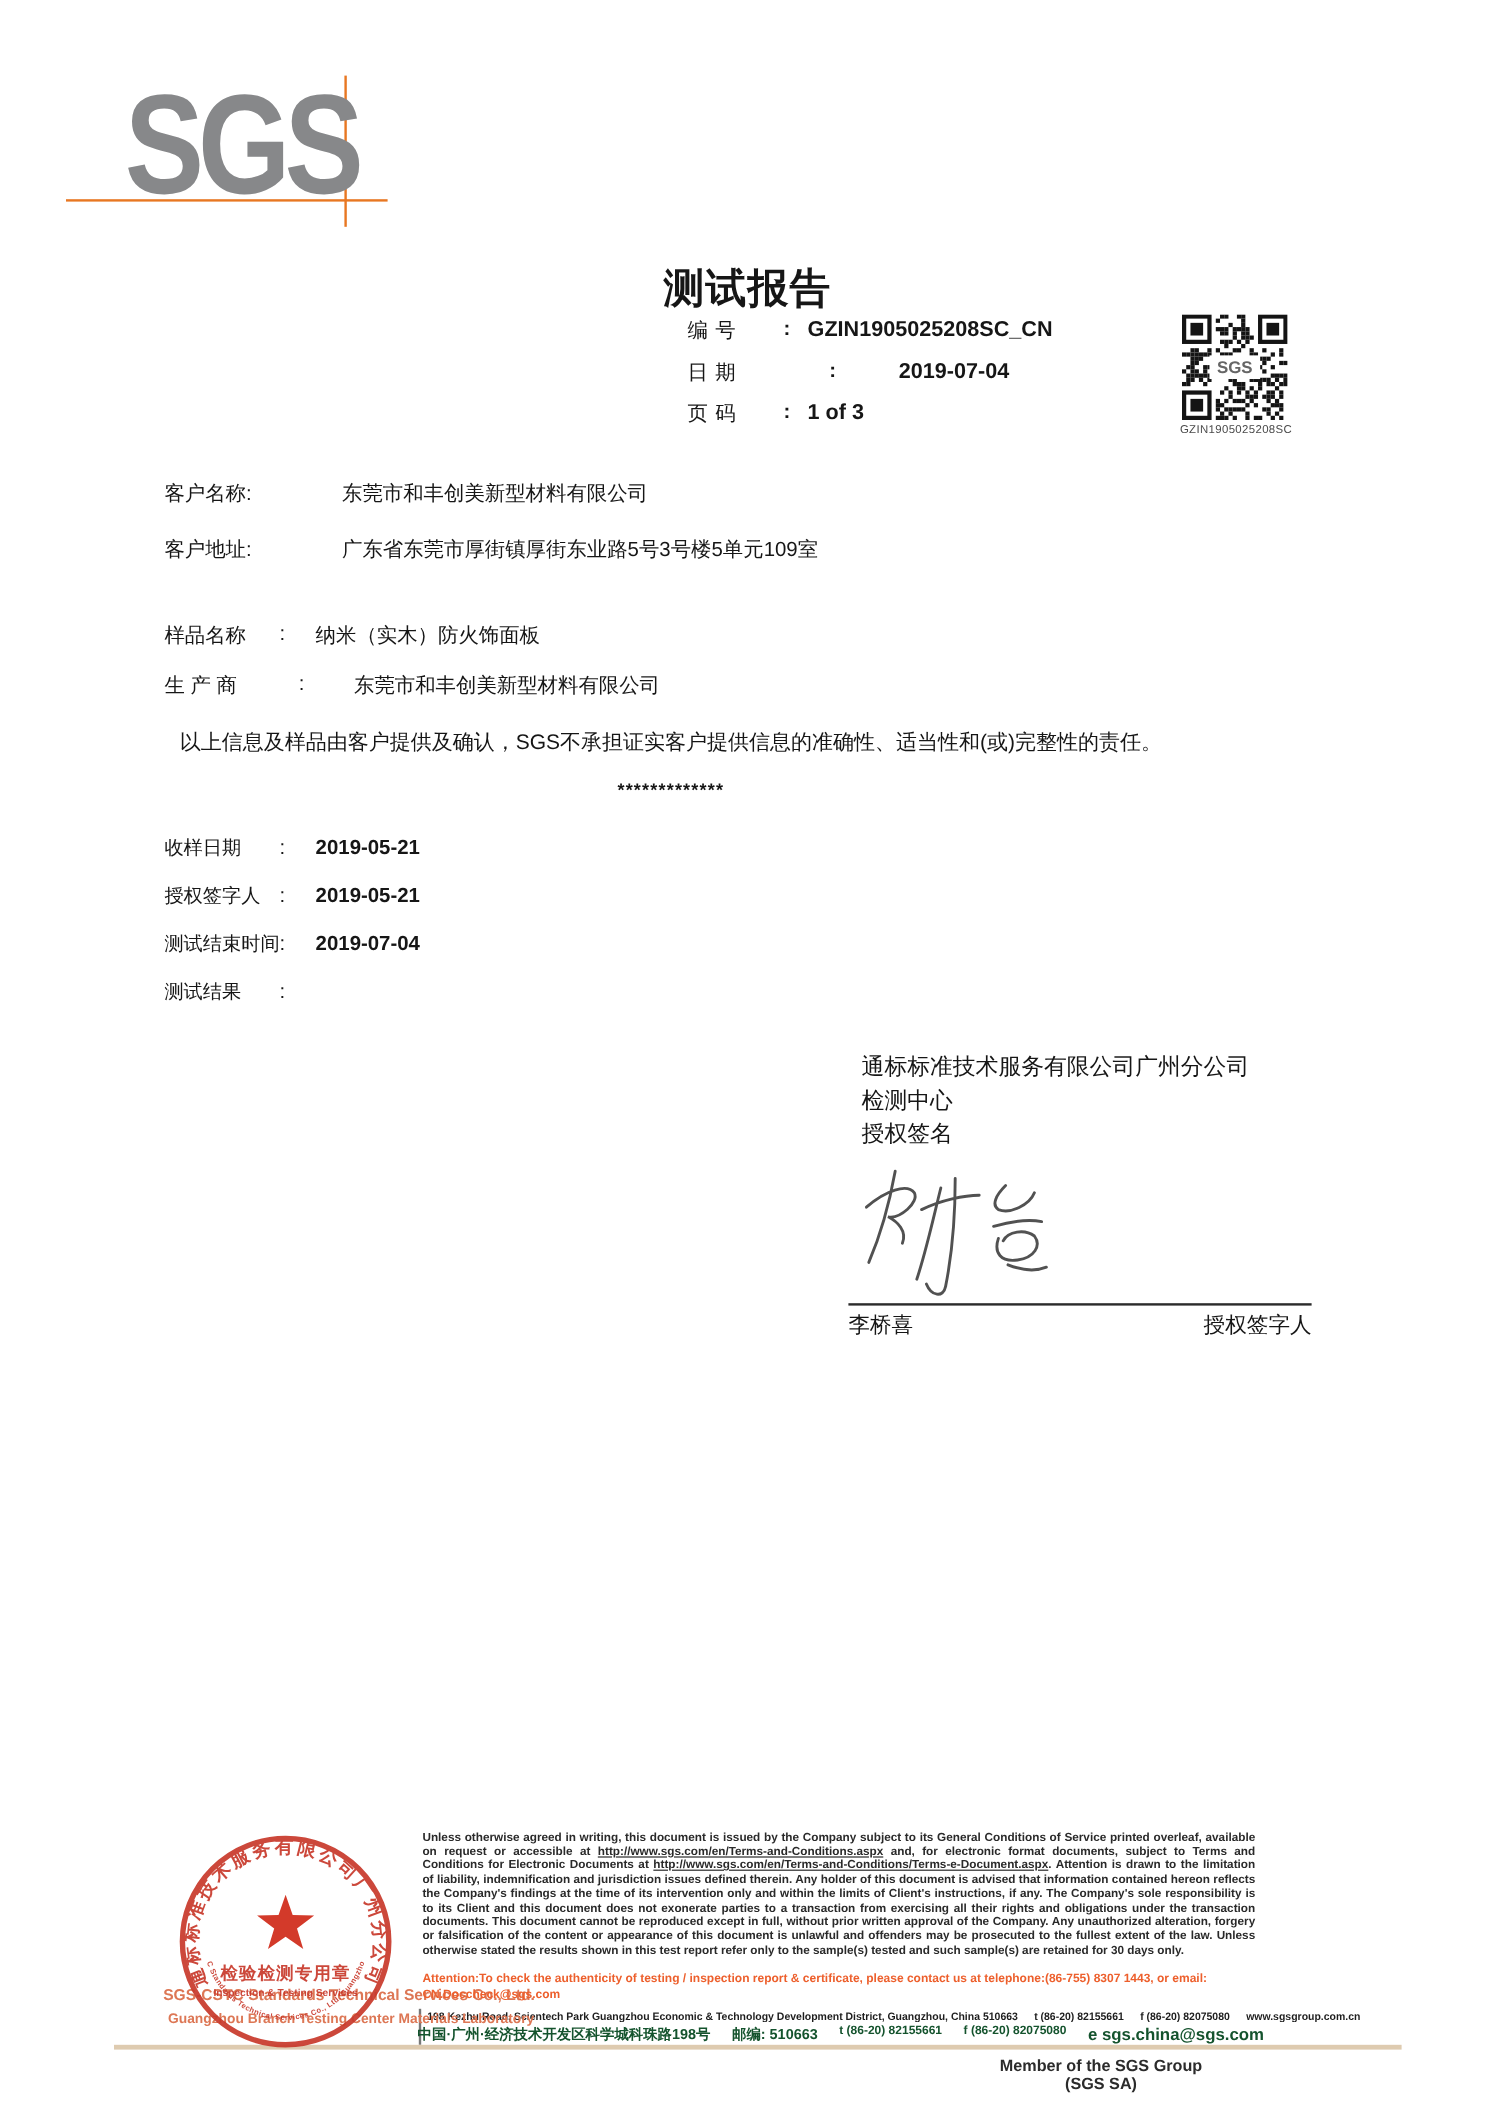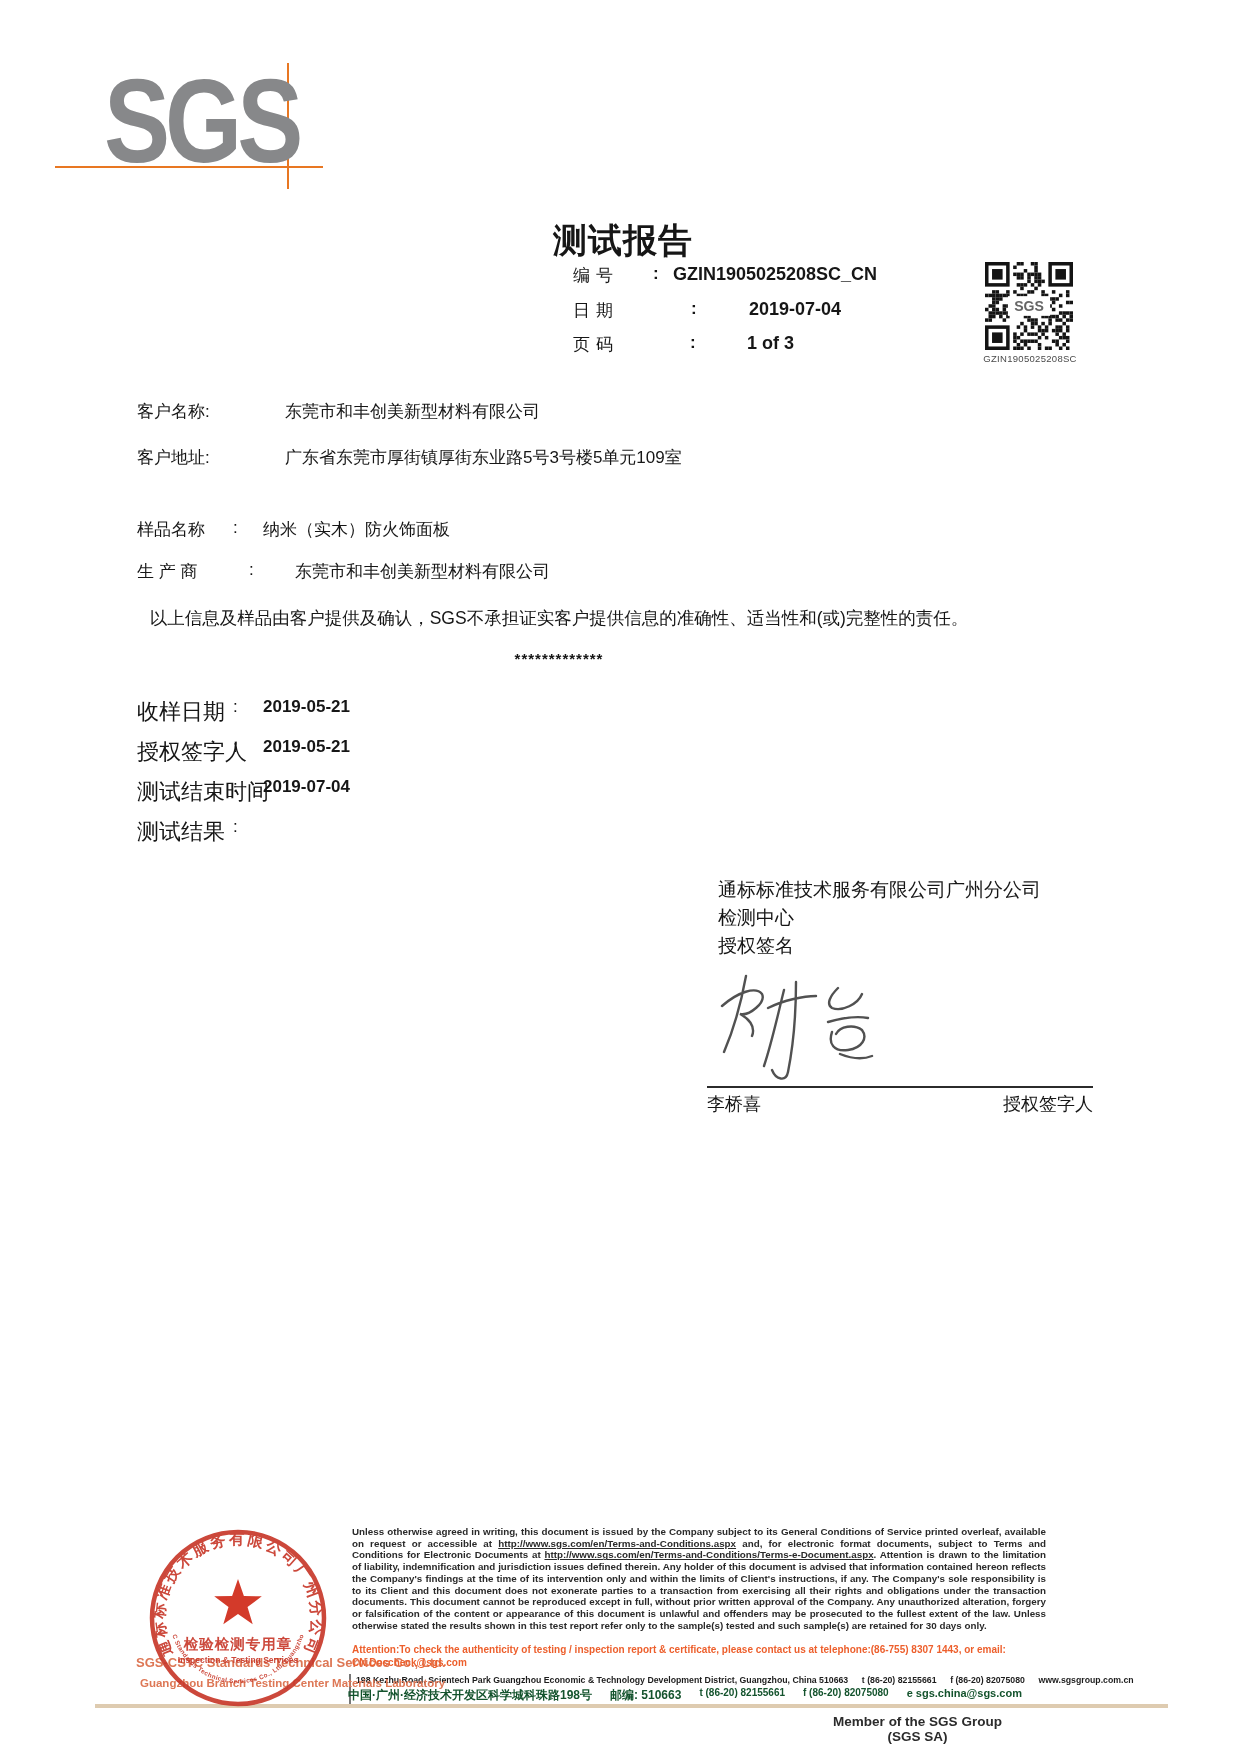--- a/index.html
+++ b/index.html
@@ -22,21 +22,21 @@
 
   
   .qr{left:985px;top:262px;width:88px;height:88px;}
   .qr-caption{left:975px;top:353px;width:110px;text-align:center;font-size:9.5px;color:#4a4a4a;letter-spacing:.3px;}
 
   
   .info-row{display:flex;font-size:17px;white-space:nowrap;}
   .info-row .lbl{width:148px;}
   .srow .lbl{width:96px;}
   .srow .col{width:30px;}
-  .drow .lbl{width:96px;font-size:22px;}
+  .drow .lbl{width:96px;font-size:16px;}
   .drow .col{width:30px;}
   .drow .val{font-weight:700;}
   .drow .val.plain{font-weight:400;}
 
   .disclaimer{left:140px;top:602px;width:838px;text-align:center;font-size:17.5px;line-height:32px;}
   .stars{left:140px;top:650px;width:838px;text-align:center;font-size:15px;font-weight:700;letter-spacing:1px;}
 
   
   .signing{left:718px;top:876px;font-size:19px;line-height:28px;}
   .sign-svg{left:712px;top:966px;}
@@ -75,21 +75,21 @@
   <div class="abs meta-row" style="left:573px;top:264px;">
     <span class="lbl">编号</span>
     <span class="col">:</span>
     <span class="val">GZIN1905025208SC_CN</span>
   </div>
   <div class="abs meta-row" style="left:573px;top:299px;gap:38px;">
     <span class="lbl">日期</span>
     <span class="col">:</span>
     <span class="val">2019-07-04</span>
   </div>
-  <div class="abs meta-row" style="left:573px;top:333px;gap:37px;">
+  <div class="abs meta-row" style="left:573px;top:333px;">
     <span class="lbl">页码</span>
     <span class="col">:</span>
     <span class="val">1 of 3</span>
   </div>
 
   <div class="abs qr">
     <svg id="qr-svg" width="88" height="88" viewBox="0 0 87.5 87.5">
         <rect x="0" y="0" width="24.5" height="24.5" fill="#141414"></rect>
         <rect x="3.5" y="3.5" width="17.5" height="17.5" fill="#fff"></rect>
         <rect x="7" y="7" width="10.5" height="10.5" fill="#141414"></rect>
@@ -387,19 +387,19 @@
     <span>198 Kezhu Road, Scientech Park Guangzhou Economic &amp; Technology Development District, Guangzhou, China 510663</span>
     <span>t (86-20) 82155661</span>
     <span>f (86-20) 82075080</span>
     <span>www.sgsgroup.com.cn</span>
   </div>
   <div class="abs addr-cn">
     <span>中国·广州·经济技术开发区科学城科珠路198号</span>
     <span>邮编: 510663</span>
     <span style="font-size:10px;">t (86-20) 82155661</span>
     <span style="font-size:10px;">f (86-20) 82075080</span>
-    <span style="font-size:11px;">e sgs.china@sgs.com</span>
+    <span style="font-size:14px;">e sgs.china@sgs.com</span>
   </div>
 
   <div class="abs tan-line"></div>
   <div class="abs member">Member of the SGS Group (SGS SA)</div>
 
 </div>
 
 </body></html>

